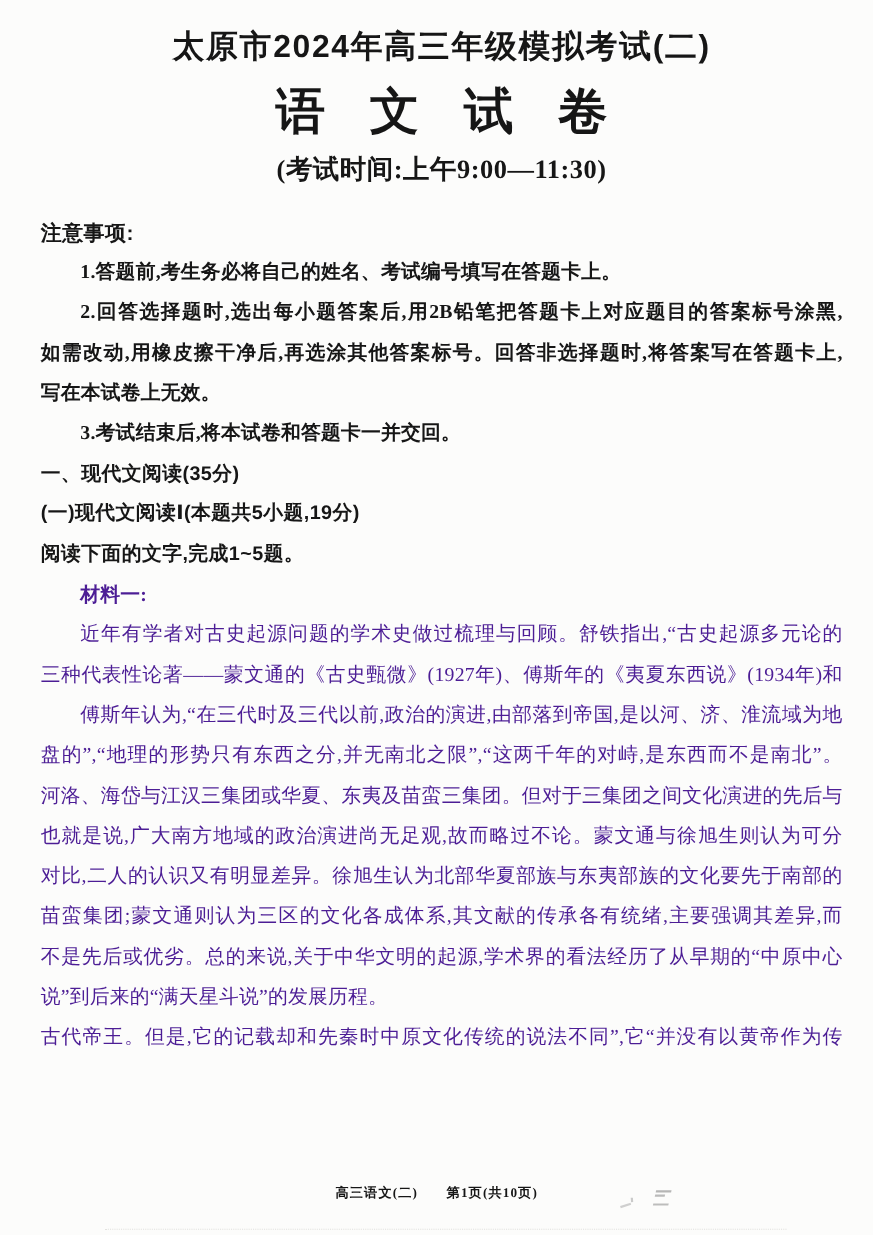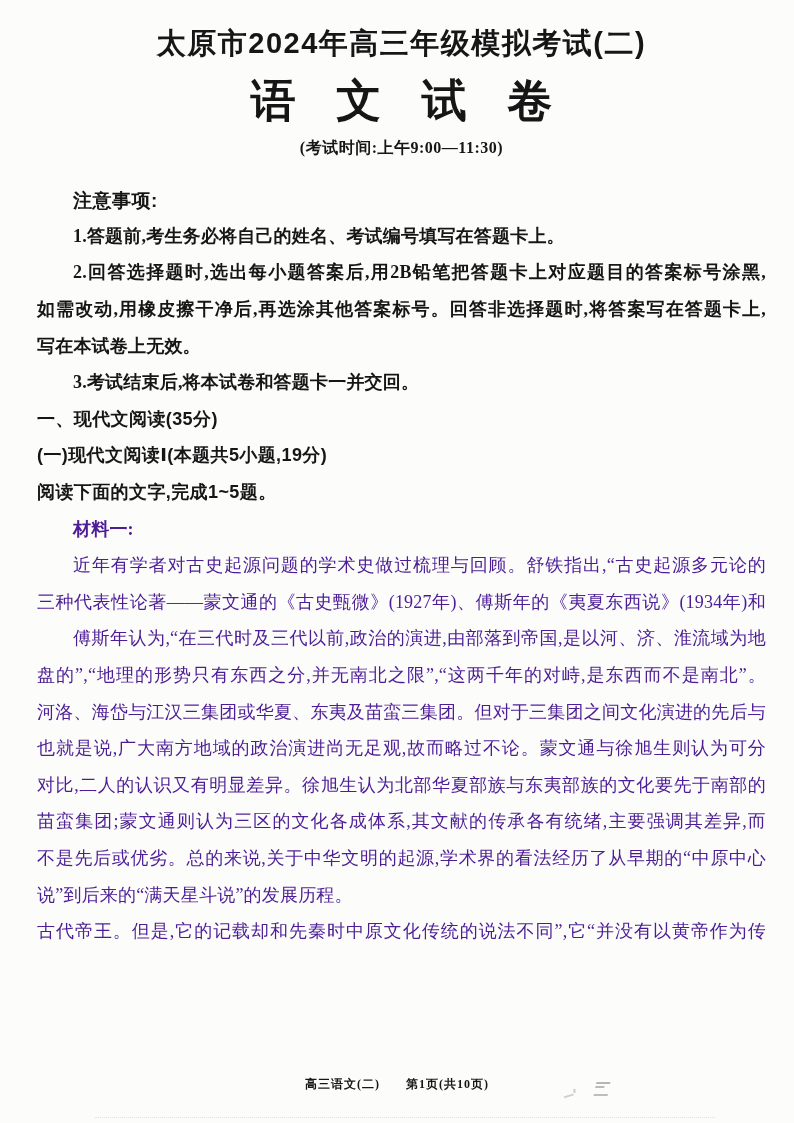--- a/index.html
+++ b/index.html
@@ -35,32 +35,31 @@
     font-family:"Liberation Sans","DejaVu Sans",sans-serif;
     font-size:45px;
     font-weight:700;
     letter-spacing:14px;
     line-height:1.1;
     text-indent:14px; 
   }
   .exam-time{
     margin-top:12px;
     text-align:center;
-    font-size:16px;
+    font-size:24px;
     font-weight:700;
     letter-spacing:.5px;
   }
   
   .notice-heading{
     margin-top:29px;
     font-size:19px;
     font-weight:700;
     font-family:"Liberation Sans","DejaVu Sans",sans-serif;
     letter-spacing:.5px;
-    margin-left:36px;
   }
   
   .lines{
     margin-top:4px;
     font-size:18px;
     line-height:36.6px;
     letter-spacing:.2px;
   }
   .line{white-space:nowrap;}
   .ind{text-indent:2em;}

